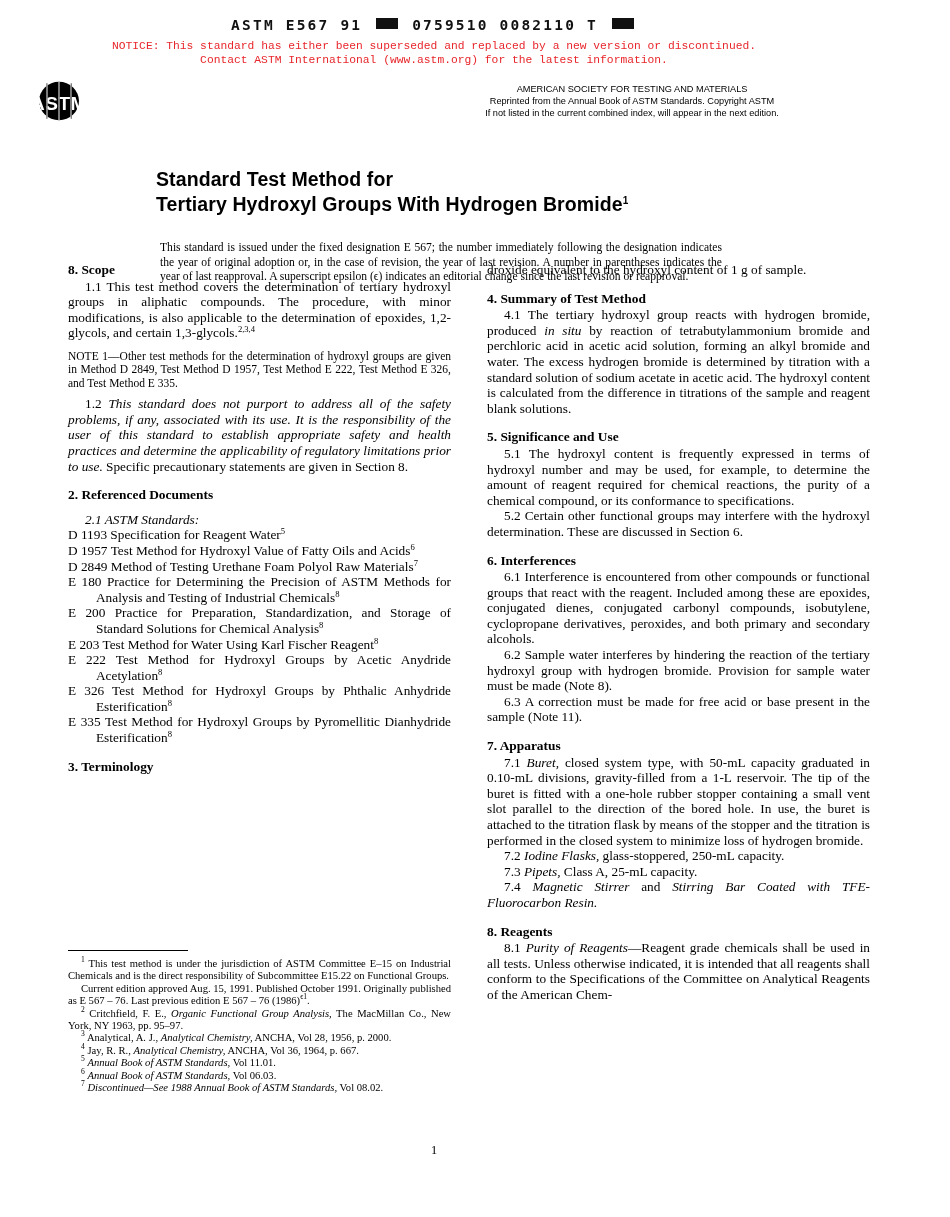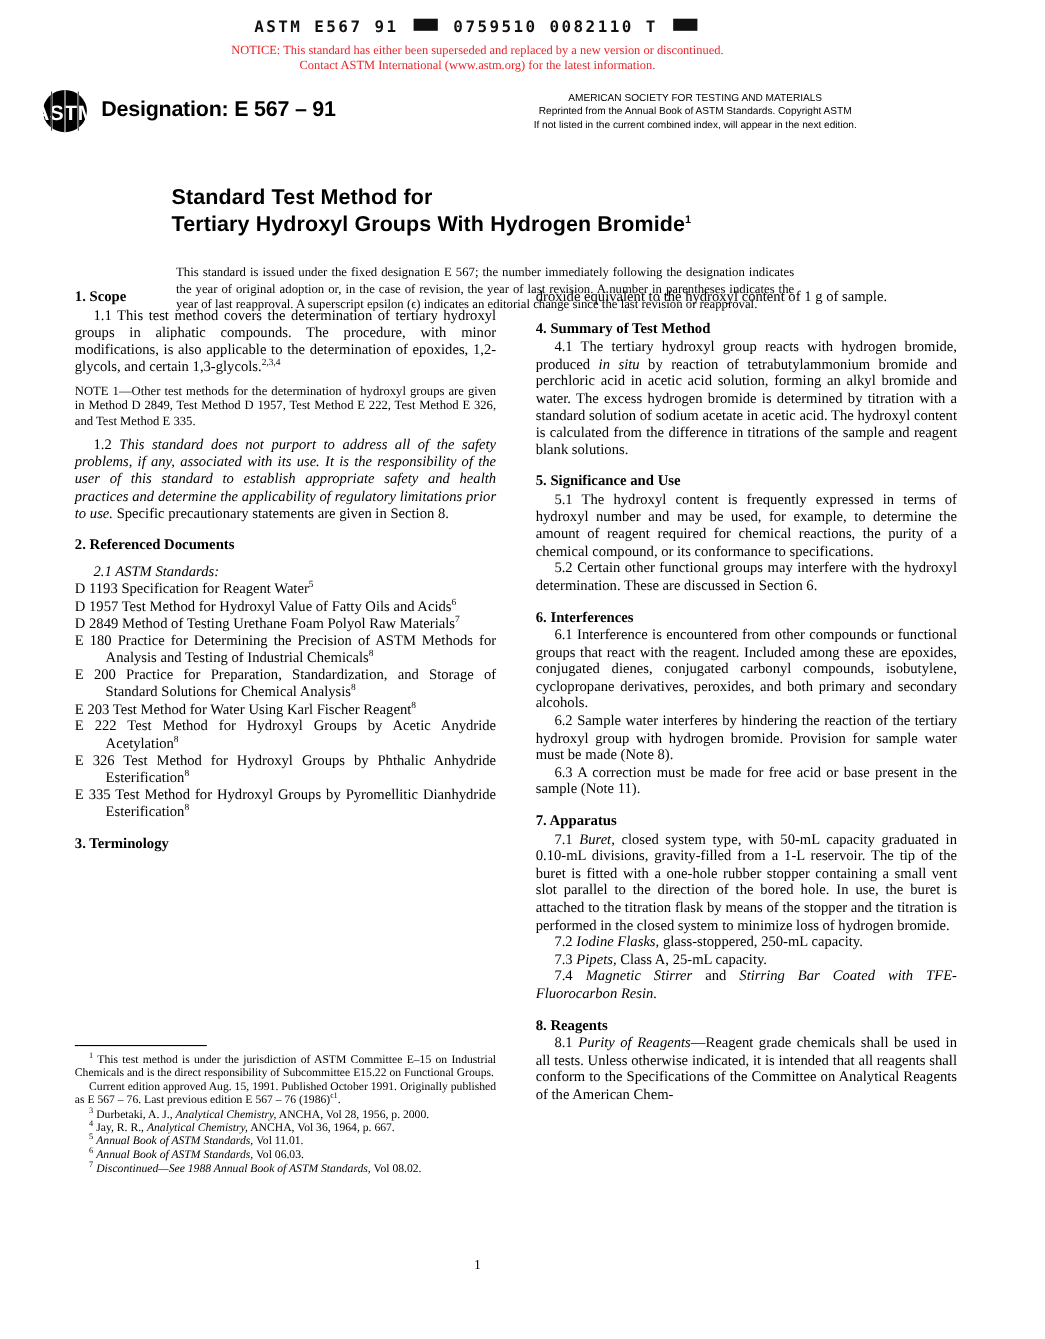--- a/index.html
+++ b/index.html
@@ -41,21 +41,21 @@
     margin: 0 3px;
   }
 
   
   .notice {
     text-align: center;
     color: #e8262b;
     font-size: 11.3px;
     line-height: 14.2px;
     margin-top: 6px;
-    font-family: Liberation Serif, serif;
+    font-family: Liberation Mono, monospace;
   }
 
   
   .masthead {
     position: relative;
     margin-top: 14px;
     height: 56px;
   }
   .logo-wrap {
     position: absolute;
@@ -233,42 +233,41 @@
         </g>
         <text x="25" y="28.5" text-anchor="middle" font-family="'Liberation Sans', sans-serif" font-size="19" font-weight="bold" fill="#fff" letter-spacing="0.5">ASTM</text>
         <g fill="#000">
           <rect x="12.6" y="2.2" width="0.7" height="35.6"></rect>
           <rect x="24.7" y="1.6" width="0.7" height="36.8"></rect>
           <rect x="36.8" y="2.2" width="0.7" height="35.6"></rect>
         </g>
       </svg>
     </div>
 
-    <div class="designation">Designation: E 567 – 91</div>
 
     <div class="society">
       <div>AMERICAN SOCIETY FOR TESTING AND MATERIALS</div>
       <div>Reprinted from the Annual Book of ASTM Standards. Copyright ASTM</div>
       <div>If not listed in the current combined index, will appear in the next edition.</div>
     </div>
   </div>
 
   <div class="title-block">
     <div class="title-line">Standard Test Method for</div>
     <div class="title-line">
       <span>Tertiary Hydroxyl Groups With Hydrogen Bromide</span><sup>1</sup>
     </div>
     <div class="issue-note">This standard is issued under the fixed designation E 567; the number immediately following the designation indicates the year of original adoption or, in the case of revision, the year of last revision. A number in parentheses indicates the year of last reapproval. A superscript epsilon (ϵ) indicates an editorial change since the last revision or reapproval.</div>
   </div>
 
   <div class="columns">
 
     <div class="col col-left">
 
-      <p class="sec-head first">1. Scope</p>
+      <p class="sec-head first">8. Scope</p>
 
       <p class="para">
         <span>1.1</span>
         <span>This test method covers the determination of tertiary hydroxyl groups in aliphatic compounds. The procedure, with minor modifications, is also applicable to the determination of epoxides, 1,2-glycols, and certain 1,3-glycols.</span><sup>2,3,4</sup>
       </p>
 
       <p class="note">
         <span class="nlabel">NOTE 1</span><span>—Other test methods for the determination of hydroxyl groups are given in Method D 2849, Test Method D 1957, Test Method E 222, Test Method E 326, and Test Method E 335.</span>
       </p>
 
@@ -376,22 +375,23 @@
     </div>
   </div>
 
   <div class="footnotes">
     <div class="fn-rule"></div>
 
     <p class="fn"><sup>1</sup> <span>This test method is under the jurisdiction of ASTM Committee E–15 on Industrial Chemicals and is the direct responsibility of Subcommittee E15.22 on Functional Groups.</span></p>
 
     <p class="fn"><span>Current edition approved Aug. 15, 1991. Published October 1991. Originally published as E 567 – 76. Last previous edition E 567 – 76 (1986)</span><sup>ϵ1</sup><span>.</span></p>
 
-
-    <p class="fn"><sup>3</sup> <span>Durbetaki, A. J., </span><span class="ital">Analytical Chemistry,</span><span> ANCHA, Vol 28, 1956, p. 2000.</span></p>
+    <p class="fn"><sup>2</sup> <span>Critchfield, F. E., </span><span class="ital">Organic Functional Group Analysis,</span><span> The MacMillan Co., New York, NY 1963, pp. 95–97.</span></p>
+
+    <p class="fn"><sup>3</sup> <span>Analytical, A. J., </span><span class="ital">Analytical Chemistry,</span><span> ANCHA, Vol 28, 1956, p. 2000.</span></p>
 
     <p class="fn"><sup>4</sup> <span>Jay, R. R., </span><span class="ital">Analytical Chemistry,</span><span> ANCHA, Vol 36, 1964, p. 667.</span></p>
 
     <p class="fn"><sup>5</sup> <span class="ital">Annual Book of ASTM Standards,</span><span> Vol 11.01.</span></p>
 
     <p class="fn"><sup>6</sup> <span class="ital">Annual Book of ASTM Standards,</span><span> Vol 06.03.</span></p>
 
     <p class="fn"><sup>7</sup> <span class="ital">Discontinued—See 1988 Annual Book of ASTM Standards,</span><span> Vol 08.02.</span></p>
 
   </div>

